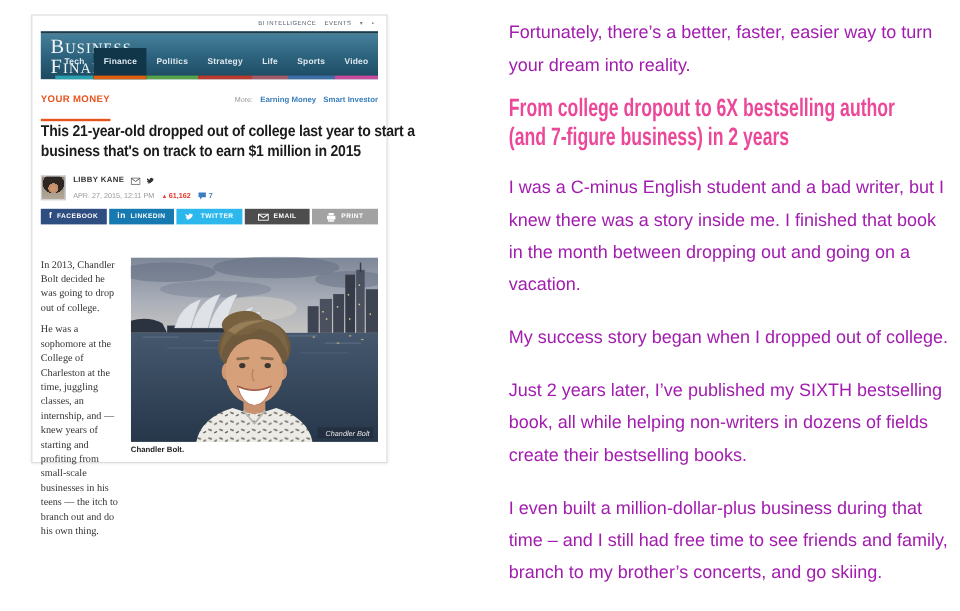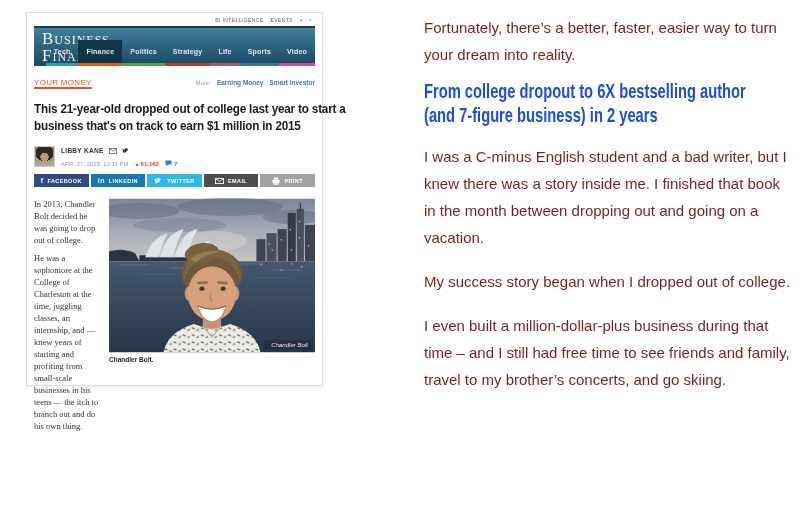--- a/index.html
+++ b/index.html
@@ -24,22 +24,22 @@
   .bi-tab.t0 { border-bottom-color:#2a9fb0; }
   .bi-tab.t1 { border-bottom-color:#dd5f0e; background:#113649; }
   .bi-tab.t2 { border-bottom-color:#55a24a; }
   .bi-tab.t3 { border-bottom-color:#bb3a2e; }
   .bi-tab.t4 { border-bottom-color:#a45a68; }
   .bi-tab.t5 { border-bottom-color:#3d6fa6; }
   .bi-tab.t6 { border-bottom-color:#c94b9e; }
 
   .bi-content { padding-top:12px; }
   .bi-sectionrow { display:flex; justify-content:space-between; align-items:baseline; height:12px; }
-  .bi-section { font-size:8px; font-weight:normal; color:#e8541e; letter-spacing:.3px;
-    border-bottom:2px solid #e8541e; padding-bottom:0; }
+  .bi-section { font-size:8px; font-weight:bold; color:#e8541e; letter-spacing:.3px;
+    border-bottom:2px solid #e8541e; padding-bottom:12px; }
   .bi-morerow { display:flex; gap:6px; align-items:baseline; }
   .bi-more { font-size:6px; color:#999; }
   .bi-toplink { font-size:6.5px; font-weight:bold; color:#3b7dbd; }
 
   .bi-headline { margin-top:10px; width:388px; transform:scaleX(.9); transform-origin:0 0;
     font-size:13px; font-weight:bold; color:#1b1b1b; line-height:17px; letter-spacing:-.2px; }
 
   .bi-byline { margin-top:12px; display:flex; gap:6px; height:22px; }
   .bi-avatar { width:21px; height:21px; border:1px solid #ccc; background:
     radial-gradient(circle 6px at 50% 52%, #cf9b78 0%, #c08a66 70%, rgba(0,0,0,0) 71%),
@@ -57,34 +57,34 @@
   .bi-share { margin-top:6px; display:flex; gap:2px; }
   .bi-btn { flex:1; height:13px; display:flex; align-items:center; justify-content:center;
     gap:4px; color:#fff; font-size:5.5px; font-weight:bold; letter-spacing:.4px; border:none; }
   .bi-btn .g { font-size:7px; font-weight:bold; line-height:1; }
   .bi-btn.fb { background:#2e4d80; }
   .bi-btn.li { background:#1679b0; }
   .bi-btn.tw { background:#2cb8ec; }
   .bi-btn.em { background:#4d4d4d; }
   .bi-btn.pr { background:#a2a2a2; }
 
-  .bi-body { margin-top:11px; display:flex; gap:10px; }
+  .bi-body { margin-top:27px; display:flex; gap:10px; }
   .bi-text-col { width:132px; font-family:"Liberation Serif", serif; font-size:8.5px;
     line-height:12px; color:#333; }
   .bi-text-col p { margin-bottom:6px; }
   .bi-photo-col { width:206px; }
   .bi-photo { width:206px; height:155px; display:block; }
   .bi-caption { margin-top:3px; font-size:6.5px; font-weight:bold; color:#222; }
 
   
   .article { position:absolute; left:424px; top:12px; width:368px; }
-  .article p { font-size:15px; line-height:27px; color:#7f1d1d; margin:0 0 11px;
+  .article p { font-size:15px; line-height:27px; color:#a21caf; margin:0 0 11px;
     padding-top:6px; }
   .article p:first-child { padding-top:2px; }
-  .article h2 { margin:8px 0 10px; color:#1d4ed8; }
+  .article h2 { margin:8px 0 10px; color:#ec4899; }
   .article h2 .hl { display:block; white-space:nowrap; transform:scaleX(.7);
     transform-origin:0 50%; font-size:21px; line-height:24px; font-weight:bold; }
 
   .icon-svg { display:block; }
 </style>
 </head>
 <body>
 
 <div class="bi-shot">
 
@@ -285,14 +285,15 @@
 </div>
 
 <div class="article">
   <p>Fortunately, there’s a better, faster, easier way to turn your dream into reality.</p>
   <h2>
     <span class="hl">From college dropout to 6X bestselling author</span>
     <span class="hl">(and 7-figure business) in 2 years</span>
   </h2>
   <p>I was a C-minus English student and a bad writer, but I knew there was a story inside me. I finished that book in the month between dropping out and going on a vacation.</p>
   <p>My success story began when I dropped out of college.</p>
-  <p>I even built a million-dollar-plus business during that time – and I still had free time to see friends and family, travel to my brother’s concerts, and go skiing.</p>
+  <p>Just 2 years later, I’ve published my SIXTH bestselling book, all while helping non-writers in dozens of fields create their bestselling books.</p>
+  <p>I even built a million-dollar-plus business during that time – and I still had free time to see friends and family, branch to my brother’s concerts, and go skiing.</p>
 </div>
 
 </body></html>

